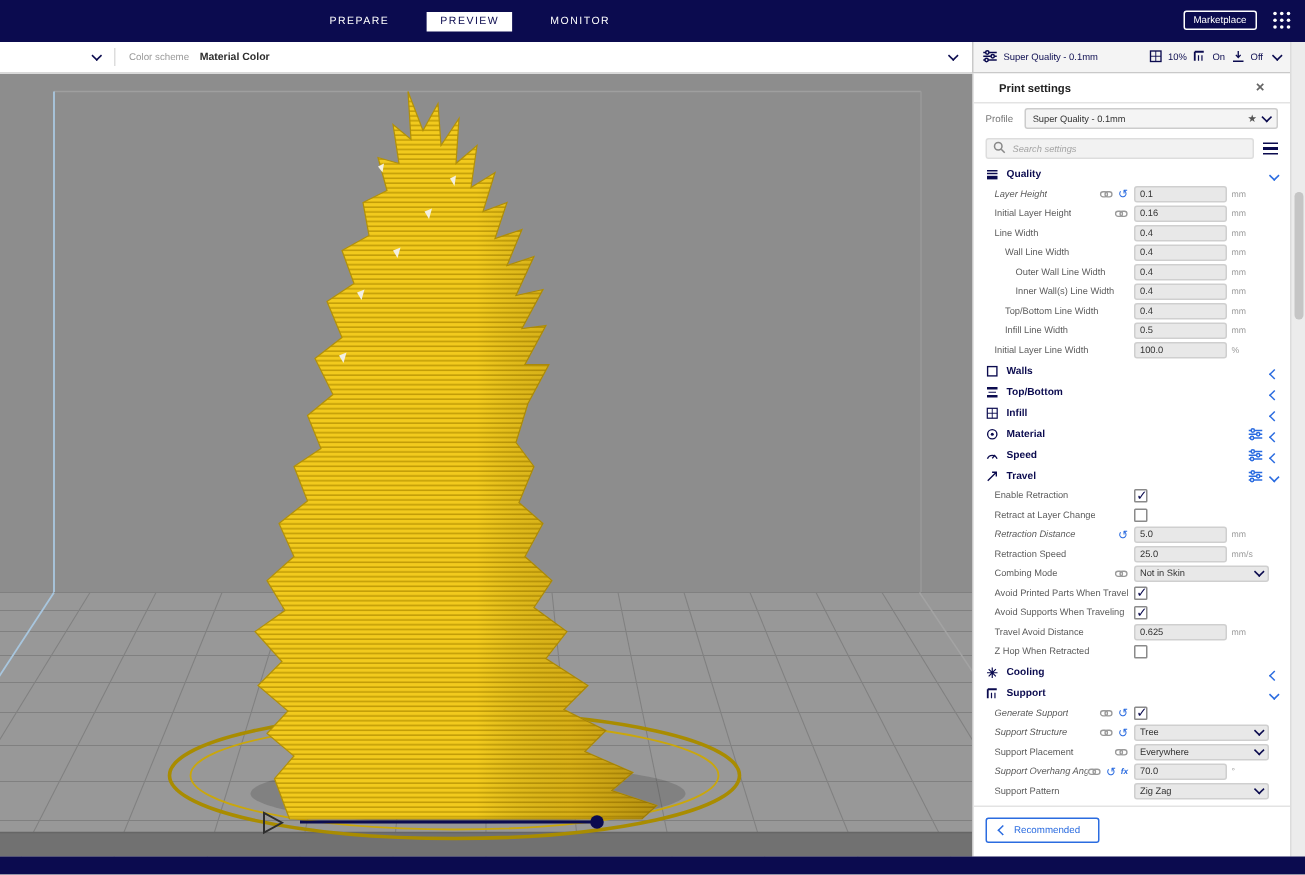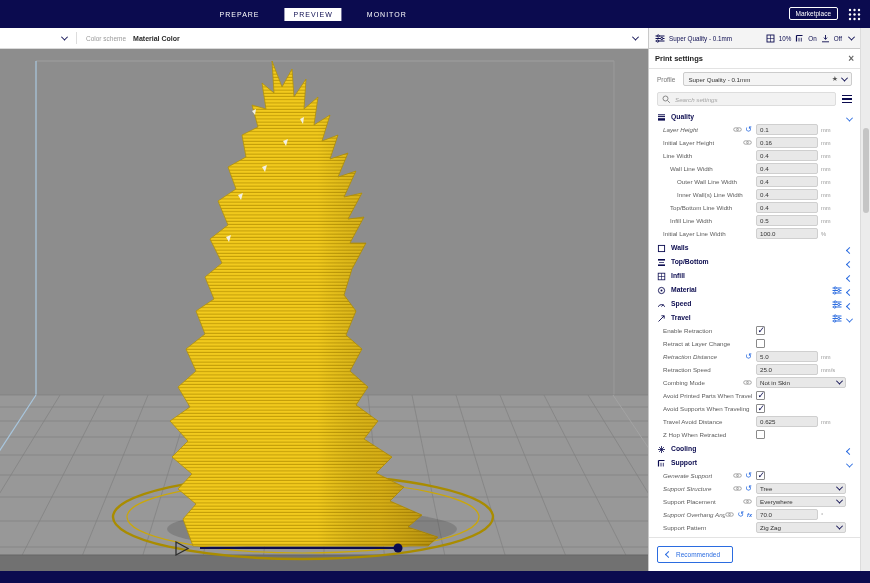--- a/index.html
+++ b/index.html
@@ -25,21 +25,21 @@
   
   .summary { position:absolute; top:28px; left:648px; width:212px; height:21px; background:#f4f4f4; border-left:1px solid #c9c9c9; border-bottom:1px solid #c9c9c9; display:flex; align-items:center; gap:4px; padding:0 6px; color:#0b0b4f; z-index:20; }
   .summary .txt { font-size:6.3px; white-space:nowrap; }
   .summary .sp { flex:1; }
 
   
   .viewport { position:absolute; top:49px; left:0; width:648px; height:522px; background:#8d8d8d; }
 
   
   .panel { position:absolute; top:49px; left:648px; width:212px; height:522px; background:#fff; border-left:1px solid #c9c9c9; display:flex; flex-direction:column; z-index:20; }
-  .panel-header { height:20px; border-bottom:1px solid #e3e3e3; display:flex; align-items:center; padding:0 6px; font-size:7.5px; font-weight:bold; color:#222; flex:none; }
+  .panel-header { height:20px; border-bottom:1px solid #e3e3e3; display:flex; align-items:center; padding:0 17px; font-size:7.5px; font-weight:bold; color:#222; flex:none; }
   .close-x { margin-left:auto; color:#666; font-size:10px; line-height:10px; cursor:default; }
   .profile-row { height:20px; display:flex; align-items:center; padding:0 8px; font-size:6.5px; color:#777; flex:none; }
   .profile-dd { margin-left:8px; flex:1; height:14px; background:#f4f4f4; border:1px solid #ccc; border-radius:2px; display:flex; align-items:center; gap:4px; padding:0 4px; font-size:6.2px; color:#333; }
   .profile-dd .star { margin-left:auto; color:#555; font-size:7px; }
   .search-row { height:20px; display:flex; align-items:center; padding:0 8px; gap:6px; flex:none; }
   .search-box { flex:1; height:14px; background:#f2f2f2; border:1px solid #ddd; border-radius:2px; display:flex; align-items:center; gap:4px; padding:0 4px; }
   .search-ph { font-size:6.2px; color:#a5a5a5; font-style:italic; }
   .settings-list { flex:1; overflow:hidden; }
   .sec-header { height:13px; display:flex; align-items:center; padding:0 8px; gap:5px; margin-top:1px; color:#0b0b4f; }
   .sec-label { font-size:6.8px; font-weight:bold; color:#0b0b4f; }

